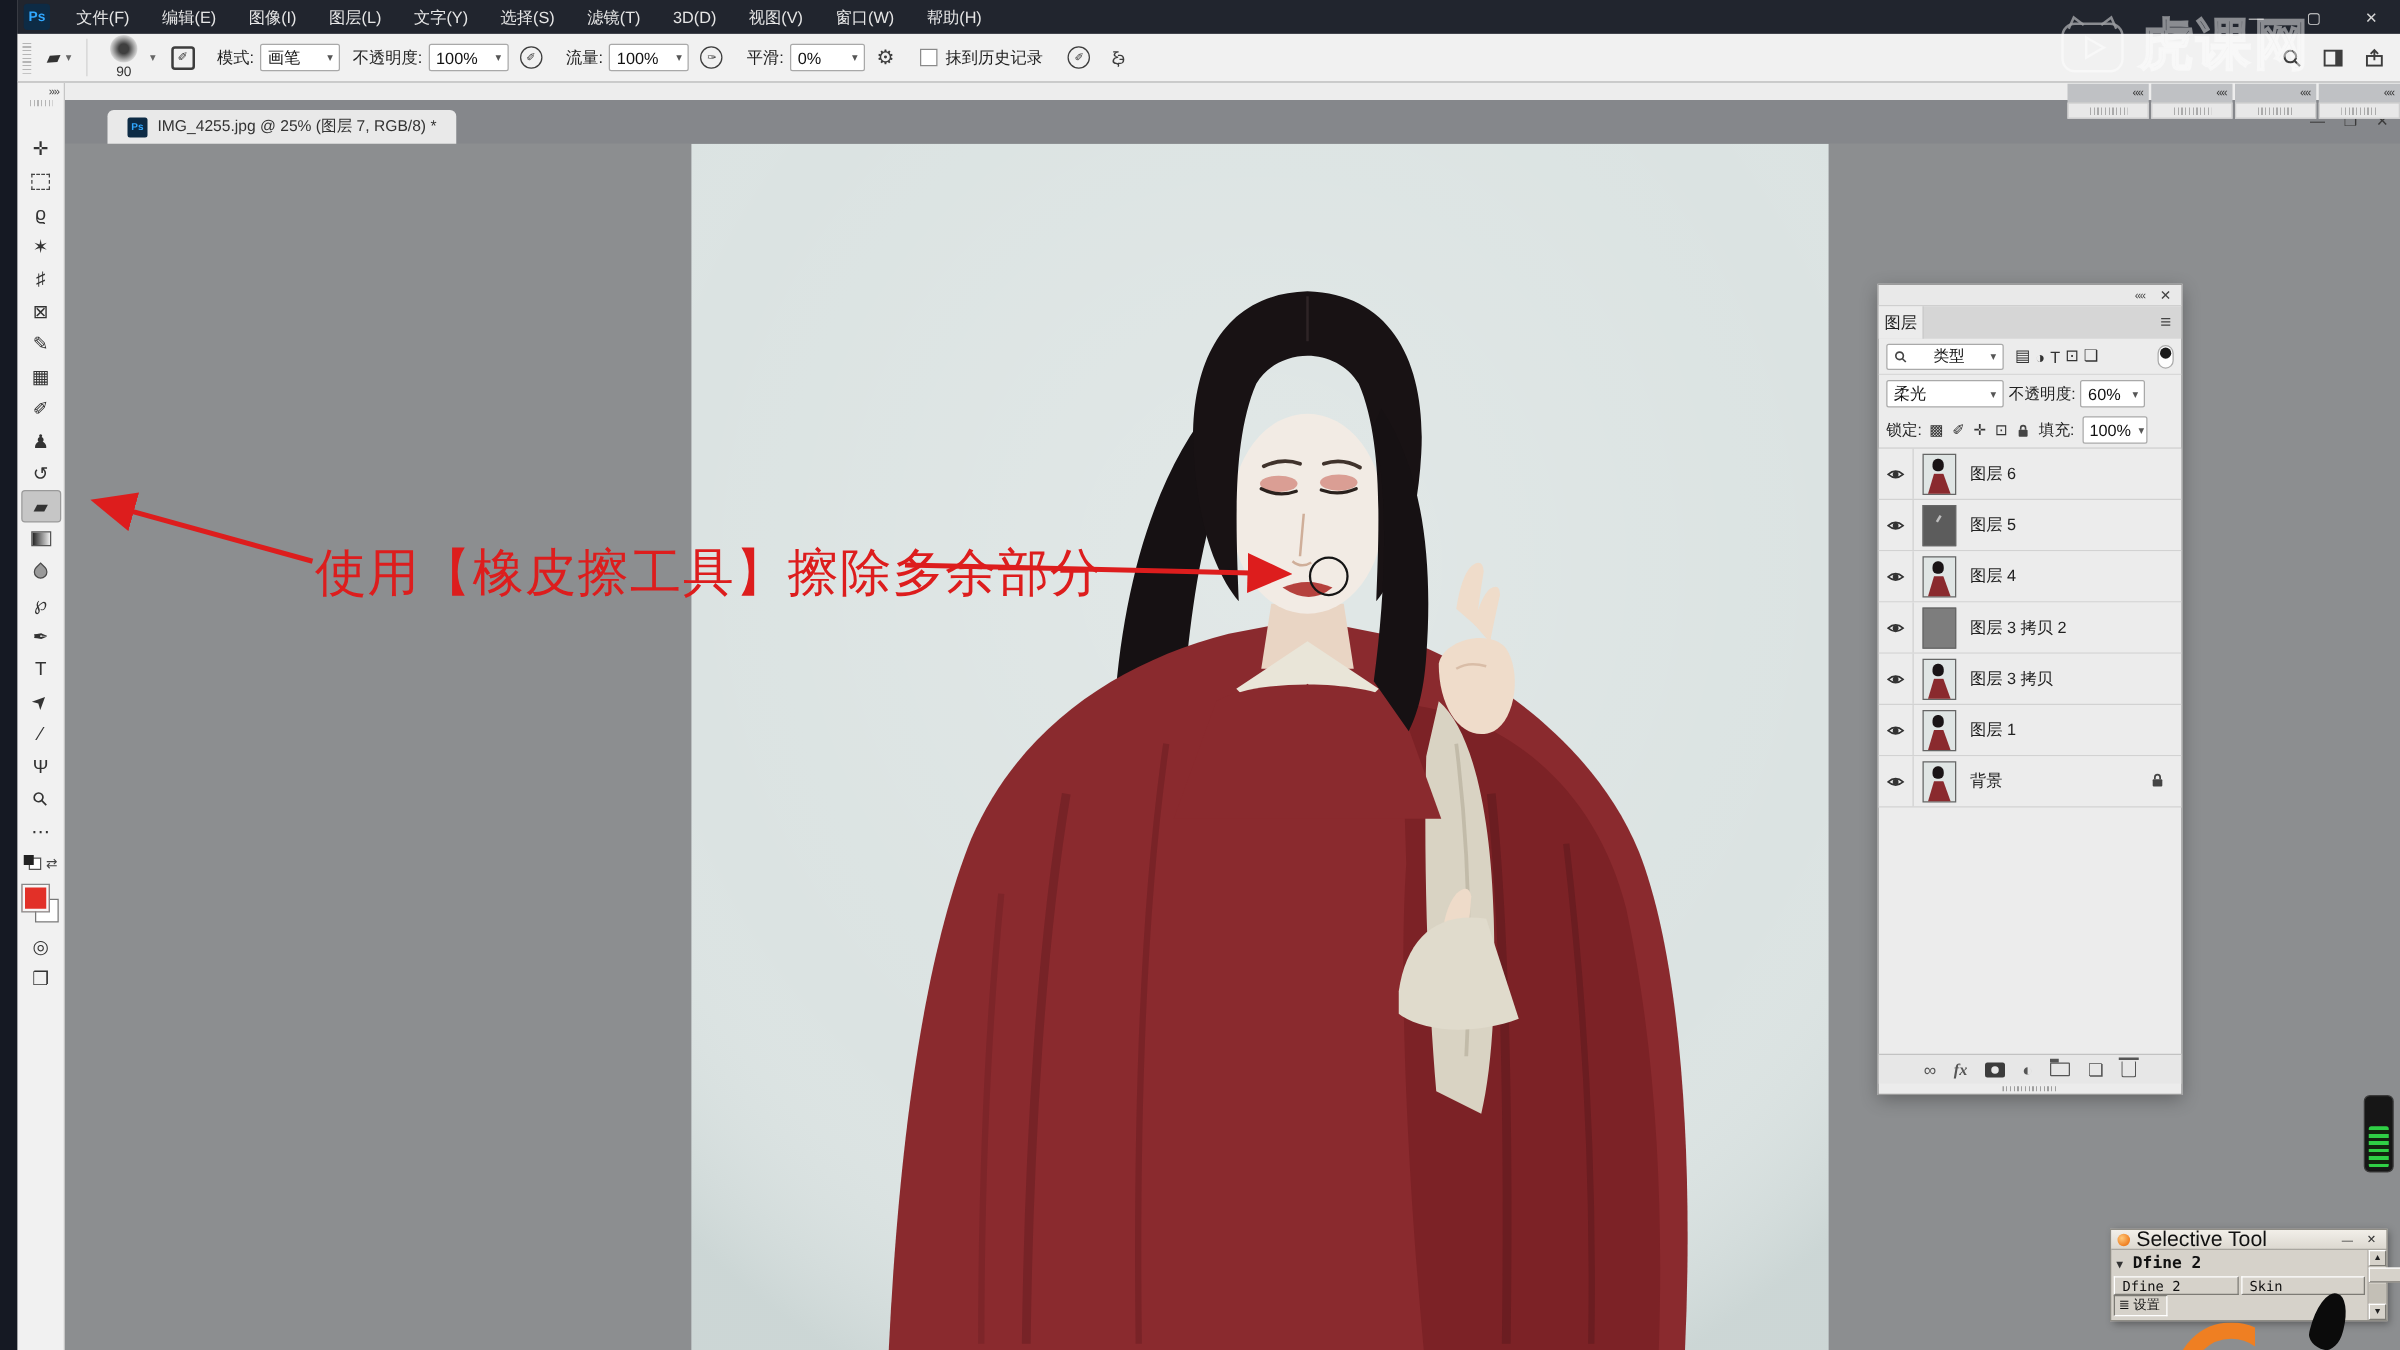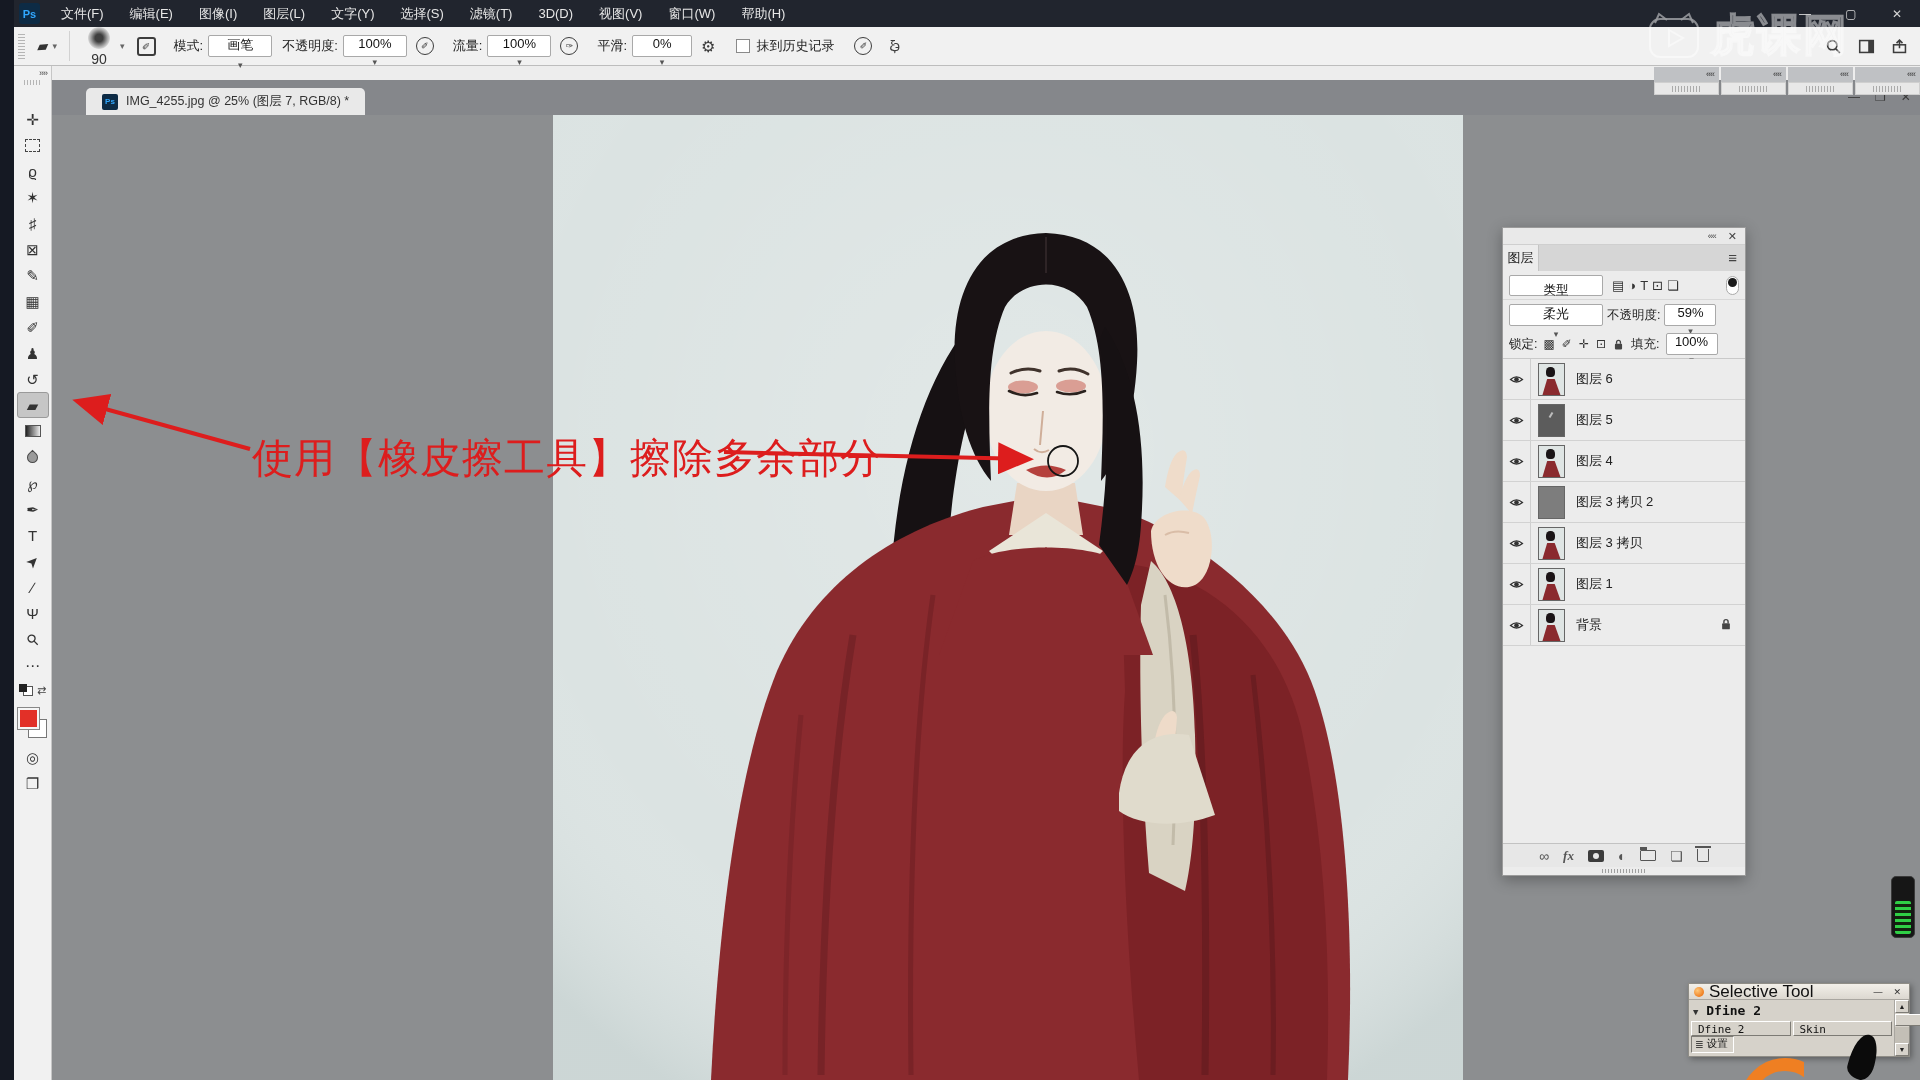--- a/index.html
+++ b/index.html
@@ -27,26 +27,26 @@
                 z-index:20; }
   .ob-grip { width:7px; height:26px; margin:0 8px 0 4px;
              background:repeating-linear-gradient(0deg,#b5b5b5 0 1px,transparent 1px 3px); }
   .ob-sep { width:1px; height:30px; background:#d2d2d2; margin:0 8px; }
   .ob-tool { display:flex; align-items:center; gap:4px; padding:0 4px; }
   .eraser-glyph { font-size:15px; color:#333; transform:rotate(-4deg); }
   .caret { font-size:9px; color:#666; }
   .brush-chip { display:flex; flex-direction:column; align-items:center; width:34px; line-height:1; }
   .brush-dot { width:22px; height:22px; border-radius:50%;
                background:radial-gradient(circle,#3f3f3f 25%,rgba(80,80,80,.45) 55%,rgba(130,130,130,0) 78%); }
-  .brush-size { font-size:14px; color:#333; margin-top:3px; }
+  .brush-size { font-size:11px; color:#333; margin-top:3px; }
   .panel-toggle { width:19px; height:19px; border:2px solid #3d3d3d; border-radius:3px; margin:0 8px;
                   display:flex; align-items:center; justify-content:center; font-size:10px; color:#3d3d3d; }
   .ob-label { margin:0 5px 0 10px; }
   .dd { display:inline-flex; align-items:center; justify-content:space-between; background:#fff;
-        border:1px solid #a9a9a9; border-radius:2px; height:22px; padding:0 5px; gap:6px; font-size:13px; color:#111;flex-direction:column; }
+        border:1px solid #a9a9a9; border-radius:2px; height:22px; padding:0 5px; gap:6px; font-size:13px; color:#111; }
   .dd .caret { font-size:9px; color:#555; }
   .circle-pen { width:18px; height:18px; border:1.6px solid #3d3d3d; border-radius:50%; margin:0 9px;
                 display:flex; align-items:center; justify-content:center; font-size:9px; color:#3d3d3d; }
   .gear { font-size:16px; color:#3d3d3d; margin:0 9px; }
   .ob-check { width:14px; height:14px; border:1px solid #8a8a8a; background:#fff; margin:0 6px 0 12px; }
   .tablet-ic { font-size:14px; color:#3d3d3d; margin:0 8px; letter-spacing:-2px; }
   .ob-right { position:absolute; right:12px; top:0; height:39px; display:flex; align-items:center; gap:16px; }
   .mini-svg { width:17px; height:17px; }
 
   
@@ -504,21 +504,21 @@
           <span class="dot"></span>
         </span>
     </div>
     <div class="lp-row lp-blend">
       <div class="dd blend">
         <span>柔光</span>
           <span class="caret">▾</span>
       </div>
       <span class="lp-small-label">不透明度:</span>
       <div class="dd num">
-        <span>59%</span>
+        <span>60%</span>
           <span class="caret">▾</span>
       </div>
     </div>
     <div class="lp-row lp-lock">
       <span class="lp-small-label">锁定:</span>
       <span class="lock-icons" style="display:flex;gap:7px;align-items:center;">
           <span class="li">▩</span>
           <span class="li">✐</span>
           <span class="li">✛</span>
           <span class="li">⊡</span>

